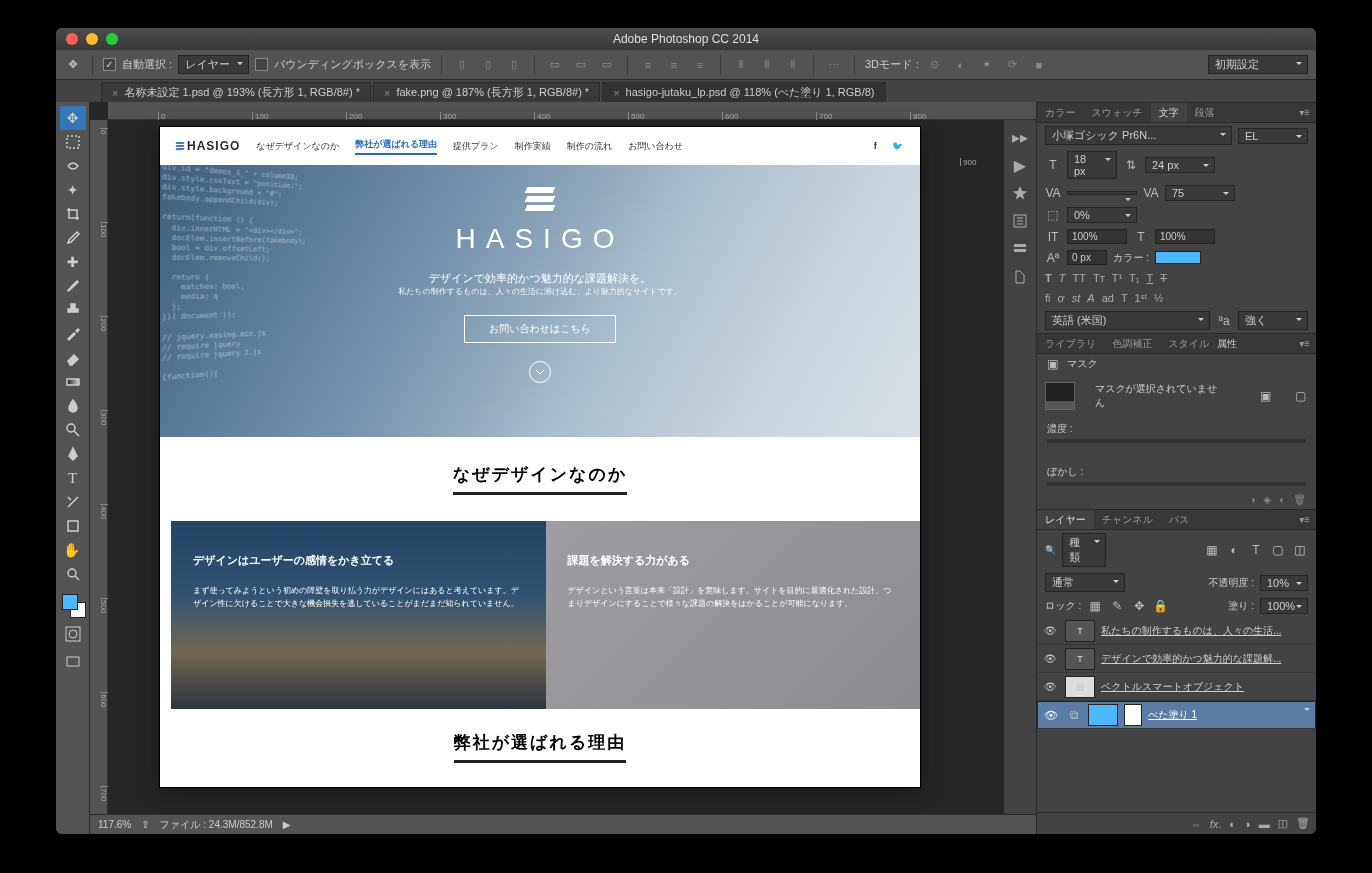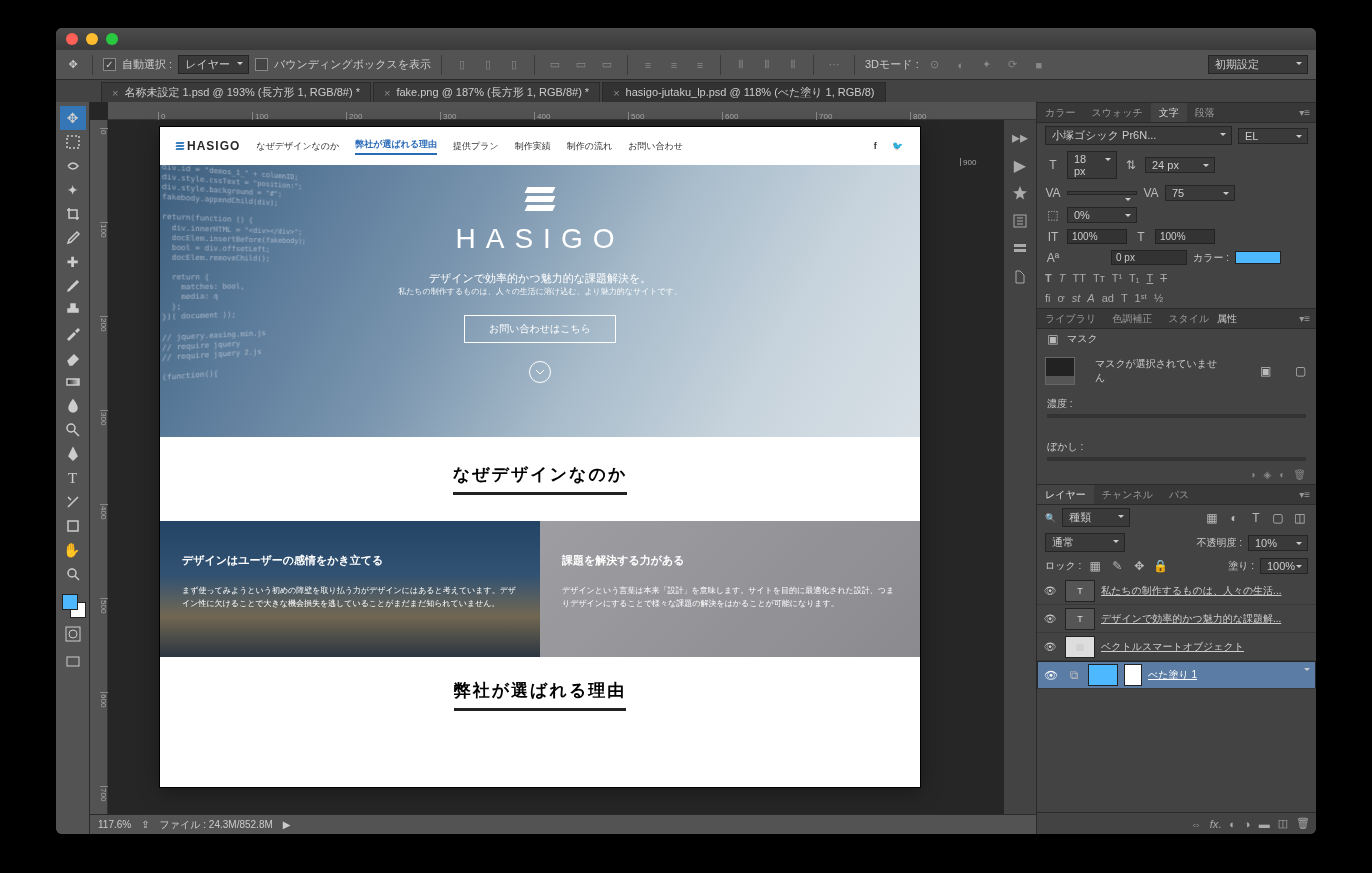--- a/index.html
+++ b/index.html
@@ -48,21 +48,21 @@
 .nav-sp{flex:1;}
 .herologo{display:flex;flex-direction:column;gap:3px;margin-bottom:12px;}
 .herologo span{width:28px;height:6px;background:#fff;transform:skewX(-25deg);display:block;}
 .herotitle{font-size:28px;letter-spacing:10px;font-weight:300;margin-bottom:16px;}
 .herosub{font-size:11px;margin-bottom:0;}
 .herodesc{font-size:8px;opacity:.9;margin-bottom:18px;}
 .herobtn{border:1px solid #fff;padding:6px 24px;font-size:10px;}
 .chev{margin-top:18px;width:22px;height:22px;border:1px solid #fff;border-radius:50%;display:flex;align-items:center;justify-content:center;}
 .section1{padding:26px 0;text-align:center;}
 .section1 h2{font-size:17px;letter-spacing:2px;border-bottom:3px solid #222;display:inline-block;padding-bottom:6px;}
-.cards{display:flex;height:136px;}
+.cards{display:flex;height:188px;padding-left:11px;}
 .card{flex:1;padding:30px 22px;color:#fff;font-size:8px;line-height:1.7;position:relative;}
 .card h3{font-size:11px;margin-bottom:14px;}
 .card1{background:linear-gradient(rgba(30,50,70,.55),rgba(30,50,70,.55)),linear-gradient(180deg,#2a5a8a 0%,#4a7aaa 40%,#d8a860 70%,#3a3a3a 100%);background-size:cover;}
 .card2{background:linear-gradient(rgba(80,80,90,.45),rgba(80,80,90,.45)),linear-gradient(135deg,#ddd 0%,#ccc 50%,#bbb 100%);}
 .section2{padding:22px 0;text-align:center;}
 .section2 h2{font-size:17px;letter-spacing:2px;border-bottom:3px solid #222;display:inline-block;padding-bottom:6px;}
 .status{position:absolute;bottom:0;left:0;right:0;height:20px;background:#535353;border-top:1px solid #2a2a2a;display:flex;align-items:center;padding:0 8px;color:#ccc;font-size:10px;gap:10px;}
 .mid-dock{position:absolute;right:0;top:18px;width:32px;bottom:20px;display:flex;flex-direction:column;gap:6px;padding:6px 4px;background:#434343;align-items:center;}
 .dockicon{width:22px;height:22px;display:flex;align-items:center;justify-content:center;color:#aaa;}
 .dockicon svg{width:16px;height:16px;fill:#aaa;}
@@ -95,20 +95,21 @@
 </head>
 <body>
 
 <div class="window">
   <div class="titlebar">
     <div class="traffic">
       <div class="dot red"></div>
       <div class="dot yellow"></div>
       <div class="dot green"></div>
     </div>
+    <div class="title">Adobe Photoshop CC 2014</div>
   </div>
 
   <div class="optbar">
     <span class="move-icon">✥</span>
     <span class="sep"></span>
     <span class="chk">✓</span>
     <span>自動選択 :</span>
     <span class="sel">レイヤー</span>
     <span class="chk"></span>
     <span>バウンディングボックスを表示</span>
@@ -404,21 +405,21 @@
           <span class="sel" style="width:70px">0%</span>
         </div>
         <div class="prow">
           <span class="picon">IT</span>
           <input class="pinput" style="width: 60px;" value="100%">
           <span class="picon">T</span>
           <input class="pinput" style="width: 60px;" value="100%">
         </div>
         <div class="prow">
           <span class="picon">Aª</span>
-          <input class="pinput" style="width: 76px; margin-left: 44px;" value="0 px">
+          <input class="pinput" style="width: 40px;" value="0 px">
           <span>カラー :</span>
           <div class="color-swatch"></div>
         </div>
         <div class="stylebtns">
           <span style="font-weight:bold">T</span>
           <span style="font-style:italic">T</span>
           <span>TT</span>
           <span>Tт</span>
           <span>T¹</span>
           <span>T₁</span>
@@ -428,20 +429,25 @@
         <div class="stylebtns">
           <span>fi</span>
           <span>ơ</span>
           <span><i>st</i></span>
           <span><i>A</i></span>
           <span>ad</span>
           <span>T</span>
           <span>1ˢᵗ</span>
           <span>½</span>
         </div>
+        <div class="prow">
+          <span class="sel" style="flex:1">英語 (米国)</span>
+          <span class="picon">ªa</span>
+          <span class="sel" style="width:70px">強く</span>
+        </div>
       </div>
 
       <div class="psec">
         <div class="ptabs">
           <div class="ptab">ライブラリ</div>
           <div class="ptab">色調補正</div>
           <div class="ptab">スタイル</div>
           <div class="904ptab active">属性</div>
           <div class="pmenu">▾≡</div>
         </div>
@@ -468,33 +474,33 @@
 
       <div class="psec" style="flex:1;display:flex;flex-direction:column">
         <div class="ptabs">
           <div class="ptab active">レイヤー</div>
           <div class="ptab">チャンネル</div>
           <div class="ptab">パス</div>
           <div class="pmenu">▾≡</div>
         </div>
         <div class="prow">
           <span style="font-size:9px">🔍</span>
-          <span class="sel" style="width:68px">種類</span>
+          <span class="sel" style="width:44px">種類</span>
           <span style="flex:1"></span>
           <span class="picon">▦</span>
           <span class="picon">◐</span>
           <span class="picon">T</span>
           <span class="picon">▢</span>
           <span class="picon">◫</span>
         </div>
         <div class="prow">
           <span class="sel" style="width:80px">通常</span>
           <span style="flex:1"></span>
           <span>不透明度 :</span>
-          <span class="sel" style="width:60px">10%</span>
+          <span class="sel" style="width:48px">10%</span>
         </div>
         <div class="prow">
           <span>ロック :</span>
           <span class="picon">▦</span>
           <span class="picon">✎</span>
           <span class="picon">✥</span>
           <span class="picon">🔒</span>
           <span style="flex:1"></span>
           <span>塗り :</span>
           <span class="sel" style="width:48px">100%</span>

